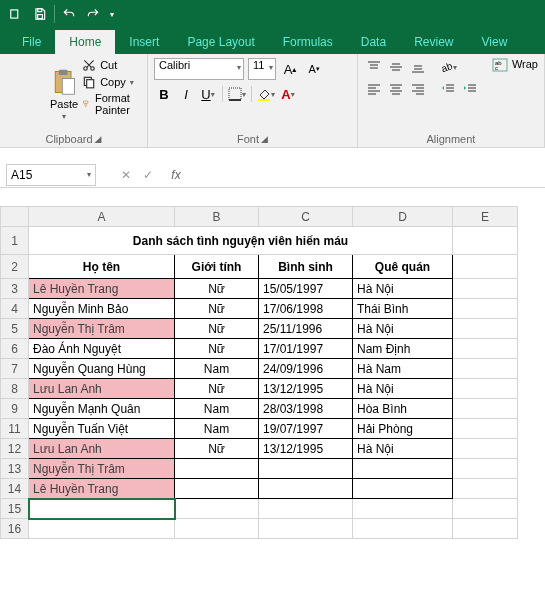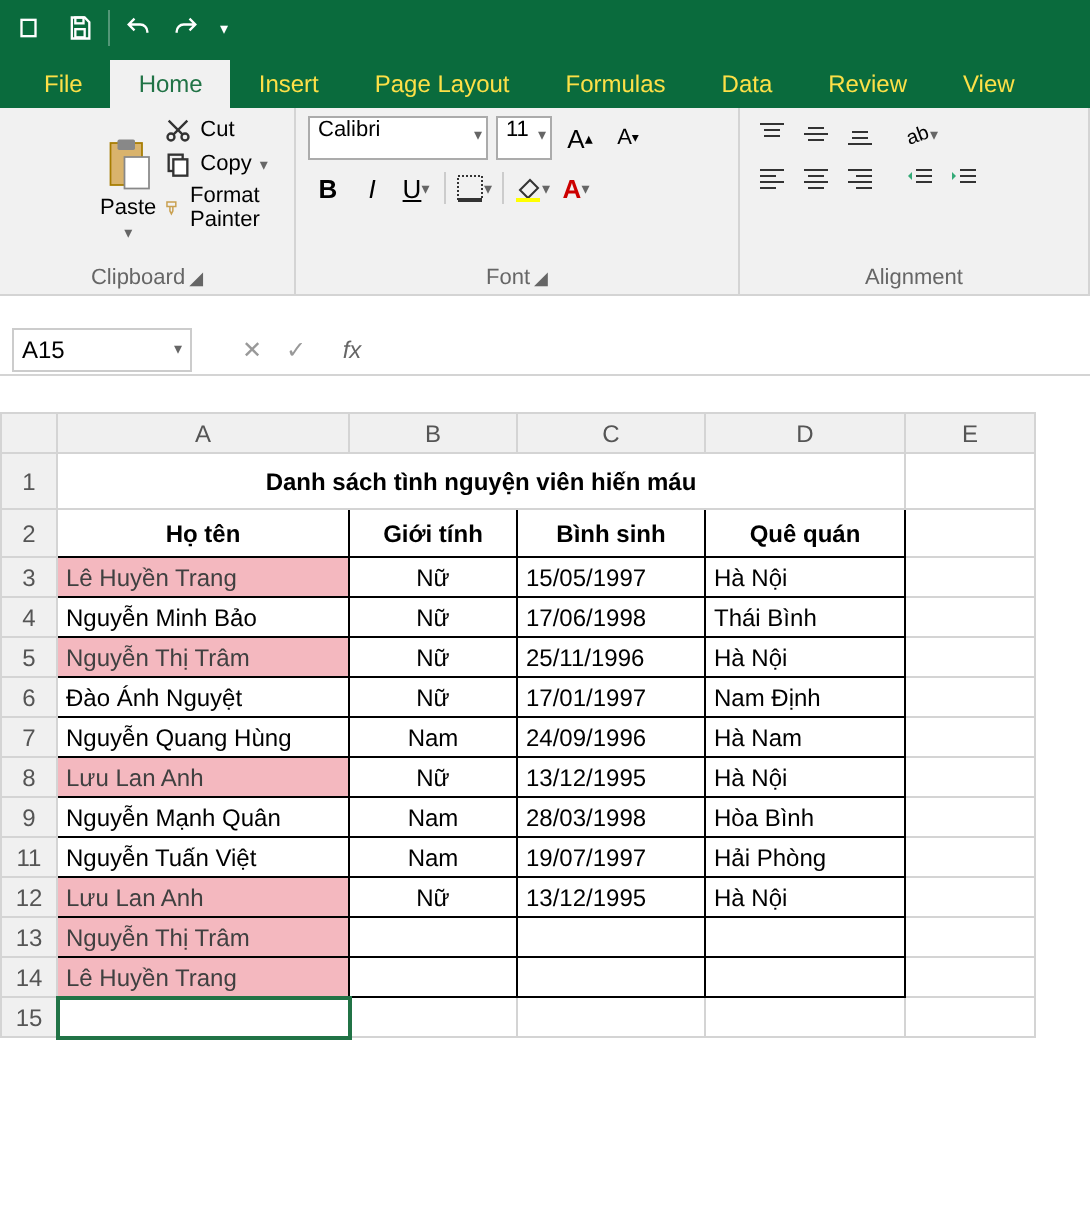--- a/index.html
+++ b/index.html
@@ -6,21 +6,21 @@
 body { background: #fff; width: 545px; height: 606px; overflow: hidden; font-size: 12px; }
 
 
 .titlebar { background: #0a6b3d; height: 28px; display: flex; align-items: center; padding: 0 4px; }
 .titlebar .qat-btn { width: 24px; height: 24px; display: flex; align-items: center; justify-content: center; color: #fff; }
 .titlebar .qat-btn svg { width: 14px; height: 14px; }
 .titlebar .qat-sep { width: 1px; height: 18px; background: rgba(255,255,255,0.3); margin: 0 2px; }
 
 
 .tabs { background: #0a6b3d; height: 26px; display: flex; align-items: flex-end; padding-left: 8px; }
-.tab { color: #fde047; padding: 5px 14px; font-size: 12px; cursor: pointer; }
+.tab { color: #5eead4; padding: 5px 14px; font-size: 12px; cursor: pointer; }
 .tab.active { background: #f1f1f1; color: #217346; }
 
 
 .ribbon { background: #f1f1f1; height: 94px; display: flex; border-bottom: 1px solid #d4d4d4; }
 .rgroup { border-right: 1px solid #d4d4d4; padding: 4px 6px 2px 6px; display: flex; flex-direction: column; justify-content: space-between; }
 .rgroup-label { text-align: center; font-size: 11px; color: #666; padding-top: 2px; display: flex; justify-content: center; align-items: center; gap: 2px; }
 .rgroup-body { display: flex; gap: 4px; flex: 1; }
 
 
 .paste-big { display: flex; flex-direction: column; align-items: center; width: 40px; justify-content: center; gap: 2px; margin-left: 44px; }
@@ -283,20 +283,28 @@
           <div class="abtn">
               <svg width="14" height="12">
                 <line x1="5" y1="2" x2="13" y2="2" stroke="#333"></line>
                 <line x1="5" y1="5" x2="13" y2="5" stroke="#333"></line>
                 <line x1="5" y1="8" x2="13" y2="8" stroke="#333"></line>
                 <path d="M1 3l2 2-2 2" fill="#3a7"></path>
               </svg>
             </div>
         </div>
       </div>
+      <div style="margin-left:8px;font-size:11px;display:flex;align-items:flex-start;gap:4px;">
+        <svg width="16" height="14" viewBox="0 0 16 14">
+            <rect x="1" y="1" width="14" height="12" fill="none" stroke="#6a9"></rect>
+            <text x="3" y="7" font-size="6">ab</text>
+            <text x="3" y="12" font-size="6">c</text>
+          </svg>
+        <span>Wrap</span>
+      </div>
     </div>
     <div class="rgroup-label">
         <span>Alignment</span>
       </div>
   </div>
 </div>
 
 <div class="fbar-row">
   <div class="namebox">
       <span>A15</span>
@@ -425,15 +433,23 @@
           <td class="cell"></td>
         </tr>
         <tr>
           <th class="rowhead">15</th>
           <td class="cell sel"></td>
           <td class="cell"></td>
           <td class="cell"></td>
           <td class="cell"></td>
           <td class="cell"></td>
         </tr>
+        <tr>
+          <th class="rowhead">16</th>
+          <td class="cell"></td>
+          <td class="cell"></td>
+          <td class="cell"></td>
+          <td class="cell"></td>
+          <td class="cell"></td>
+        </tr>
       </tbody>
 </table>
 </div>
 
 </body></html>

